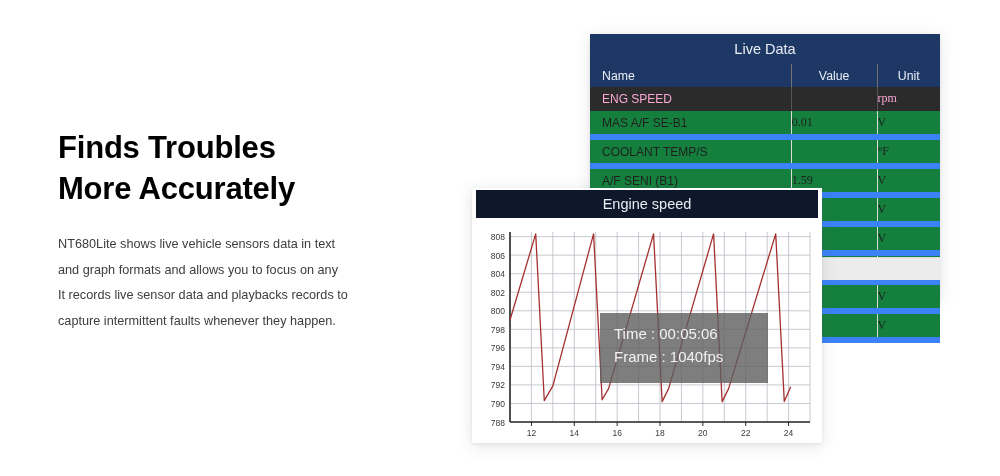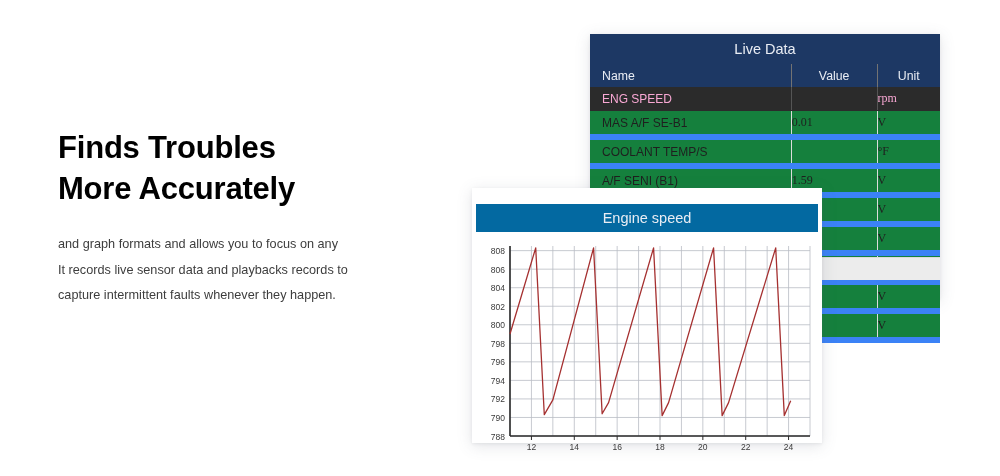--- a/index.html
+++ b/index.html
@@ -130,23 +130,23 @@
 
   
   .graph-card {
     left: 472px;
     top: 188px;
     width: 350px;
     height: 255px;
     padding: 0;
   }
   .graph-title {
-    margin: 16px 4px 0 4px;
+    margin: 2px 4px 0 4px;
     height: 28px;
-    background: #0369a1;
+    background: #0f172a;
     color: #e9edf4;
     font-size: 14.5px;
     display: flex;
     align-items: center;
     justify-content: center;
   }
   .graph-body {
     position: relative;
     width: 342px;
     height: 218px;
@@ -174,20 +174,21 @@
 <body>
 
 <div class="stage">
 
   <div class="copy-block">
     <h1 class="headline">
       <span class="headline-line">Finds Troubles</span>
       <span class="headline-line">More Accurately</span>
     </h1>
     <p class="body-copy">
+      <span class="body-line">NT680Lite shows live vehicle sensors data in text</span>
       <span class="body-line">and graph formats and allows you to focus on any</span>
       <span class="body-line">It records live sensor data and playbacks records to</span>
       <span class="body-line">capture intermittent faults whenever they happen.</span>
     </p>
   </div>
 
   <div class="card table-card">
     <div class="table-title">Live Data</div>
 
     <table class="data-table">
@@ -312,16 +313,20 @@
           <text x="184" y="210" text-anchor="middle" font-family="&quot;Liberation Sans&quot;, sans-serif" font-size="8.5" fill="#3a3a3a">18</text>
           <line x1="226.85714285714286" y1="196" x2="226.85714285714286" y2="200" stroke="#2a2a2a" stroke-width="1"></line>
           <text x="226.85714285714286" y="210" text-anchor="middle" font-family="&quot;Liberation Sans&quot;, sans-serif" font-size="8.5" fill="#3a3a3a">20</text>
           <line x1="269.7142857142857" y1="196" x2="269.7142857142857" y2="200" stroke="#2a2a2a" stroke-width="1"></line>
           <text x="269.7142857142857" y="210" text-anchor="middle" font-family="&quot;Liberation Sans&quot;, sans-serif" font-size="8.5" fill="#3a3a3a">22</text>
           <line x1="312.57142857142856" y1="196" x2="312.57142857142856" y2="200" stroke="#2a2a2a" stroke-width="1"></line>
           <text x="312.57142857142856" y="210" text-anchor="middle" font-family="&quot;Liberation Sans&quot;, sans-serif" font-size="8.5" fill="#3a3a3a">24</text>
           <polyline points="34.00,94.05 59.71,7.85 68.29,174.68 76.86,159.85 117.57,7.85 126.14,173.76 132.57,162.63 177.57,7.85 186.14,175.61 192.57,162.63 237.57,7.85 246.14,175.61 252.57,162.63 299.71,7.85 308.29,175.61 314.71,160.78" fill="none" stroke="#a53030" stroke-width="1.3" stroke-linejoin="round"></polyline>
         </svg>
 
+      <div class="overlay-box">
+        <span class="overlay-line">Time : 00:05:06</span>
+        <span class="overlay-line">Frame : 1040fps</span>
+      </div>
     </div>
   </div>
 
 </div>
 
 </body></html>

